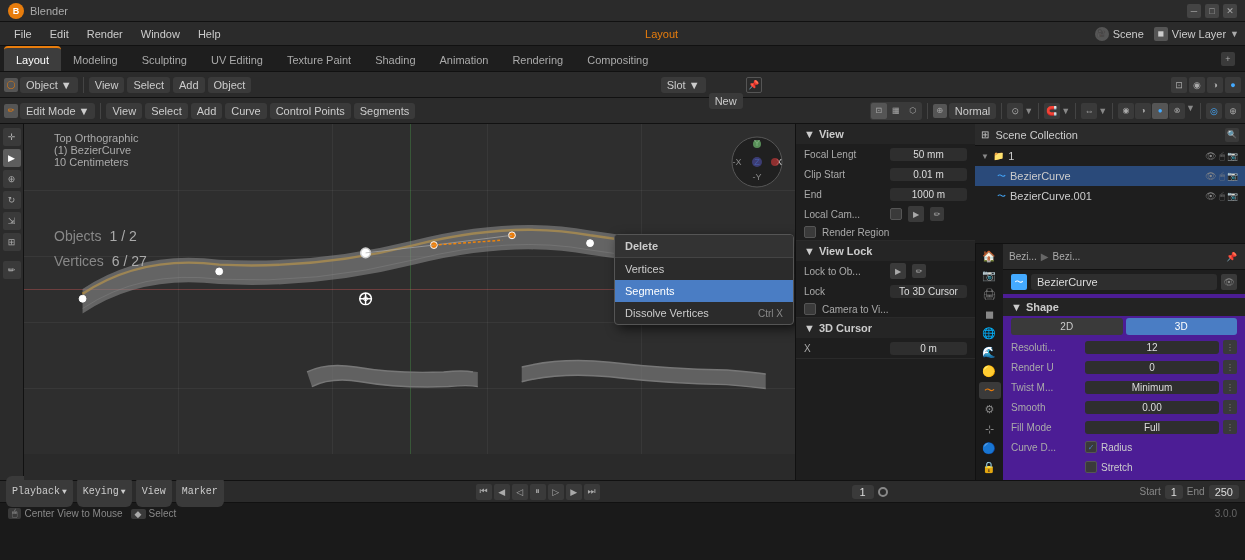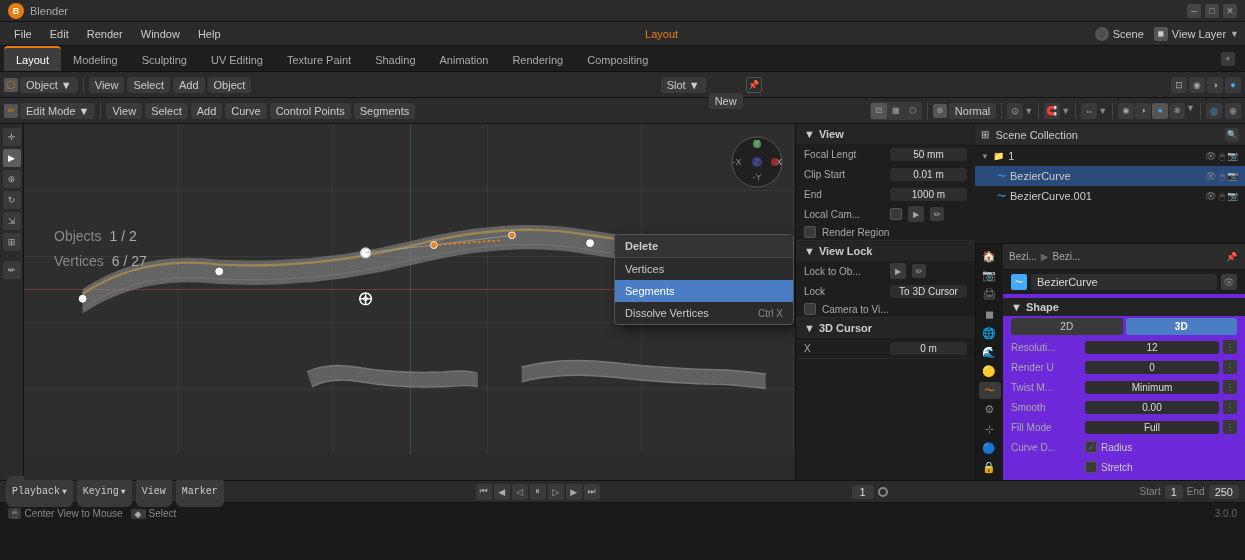--- a/index.html
+++ b/index.html
@@ -242,21 +242,21 @@
     .outliner-row.selected { background: #2a4a7a; }
     .outliner-indent { width: 12px; flex-shrink: 0; }
     .outliner-triangle { font-size: 8px; color: #888; }
     .outliner-icons { margin-left: auto; display: flex; gap: 3px; }
     .o-icon { font-size: 9px; color: #888; cursor: pointer; }
 
     
     #props-panel {
       flex: 1;
       overflow-y: auto;
-      background: #6d28d9;
+      background: #4c1d95;
     }
     .prop-section {
       border-bottom: 1px solid #2a2a2a;
       padding: 4px 0;
     }
     .prop-section-header {
       display: flex;
       align-items: center;
       padding: 3px 8px;
       cursor: pointer;
@@ -308,21 +308,20 @@
       background: #3a3a3a;
       border-radius: 3px;
       text-align: center;
       font-size: 10px;
       color: #ccc;
       cursor: pointer;
     }
     .prop-full-btn.active {
       background: #4a7dc4;
       color: #fff;
-      font-weight: bold;
     }
 
     
     #props-icons {
       width: 28px;
       background: #1a1a1a;
       border-left: 1px solid #111;
       display: flex;
       flex-direction: column;
       align-items: center;
@@ -651,20 +650,25 @@
 
         <path d="M 290 250 Q 310 240 340 245 Q 380 252 430 250 Q 450 248 460 250" fill="none" stroke="#777" stroke-width="1.5"></path>
         <path d="M 295 265 Q 315 255 345 260 Q 385 267 435 265 Q 455 263 465 265" fill="none" stroke="#777" stroke-width="1.5"></path>
         <path d="M 290 250 Q 310 240 340 245 Q 380 252 430 250 Q 450 248 465 250 L 465 265 Q 455 263 430 265 Q 380 267 345 260 Q 315 255 295 265 Z" fill="#777" opacity="0.7"></path>
 
         <path d="M 510 245 Q 550 235 600 240 Q 660 247 720 248 Q 745 250 760 252" fill="none" stroke="#777" stroke-width="1.5"></path>
         <path d="M 510 260 Q 550 250 600 255 Q 660 262 720 263 Q 745 265 760 267" fill="none" stroke="#777" stroke-width="1.5"></path>
         <path d="M 510 245 Q 550 235 600 240 Q 660 247 720 248 Q 745 250 760 252 L 760 267 Q 745 265 720 263 Q 660 262 600 255 Q 550 250 510 260 Z" fill="#777" opacity="0.7"></path>
       </svg>
 
+      <div id="top-info">
+        <div style="font-size:11px;color:#aaa;">Top Orthographic</div>
+        <div style="font-size:11px;color:#aaa;">(1) BezierCurve</div>
+        <div style="font-size:11px;color:#aaa;">10 Centimeters</div>
+      </div>
 
       <div id="obj-info">
         <div style="display:flex;gap:8px;">
           <span style="color:#888;">Objects</span>
           <span>1 / 2</span>
         </div>
         <div style="display:flex;gap:8px;">
           <span style="color:#888;">Vertices</span>
           <span>6 / 27</span>
         </div>

